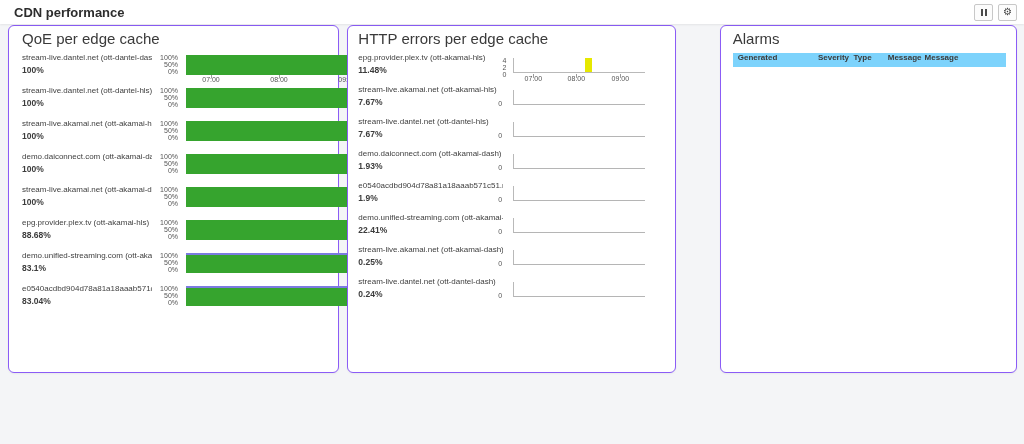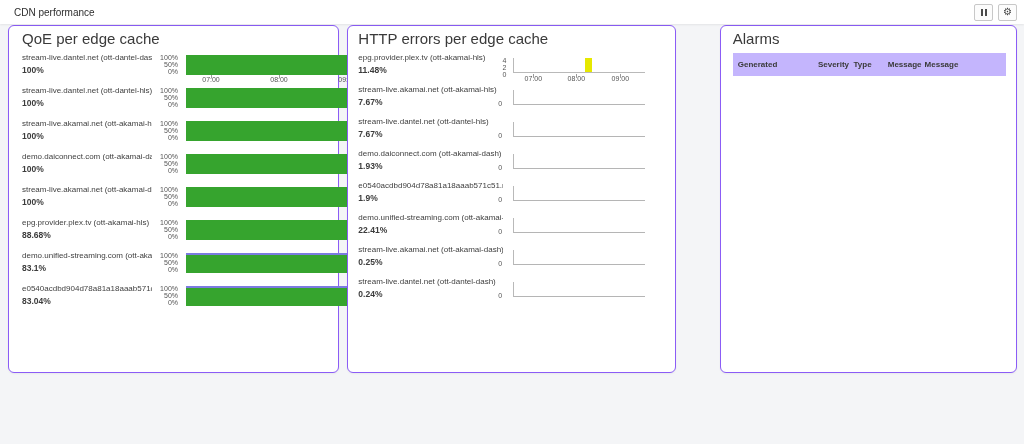--- a/index.html
+++ b/index.html
@@ -11,21 +11,21 @@
     position:relative;
   }
   
   .topbar {
     height:24px; background:#ffffff;
     display:flex; align-items:center;
     padding:0 7px 0 14px;
     box-shadow:0 1px 2px rgba(0,0,0,.07);
     position:relative; z-index:2;
   }
-  .topbar-title { flex:1; font-size:10px; font-weight:normal; color:#2d2d2d; }
+  .topbar-title { flex:1; font-size:13px; font-weight:bold; color:#2d2d2d; }
   .icon-btn {
     width:19px; height:17px; margin-left:5px;
     background:#fcfcfc; border:1px solid #c8c8c8; border-radius:2px;
     display:flex; align-items:center; justify-content:center;
     padding:0; cursor:pointer;
   }
   .pause-bars { display:flex; }
   .pause-bars i { display:block; width:2px; height:7px; background:#4a4a4a; margin:0 1px; }
   .gear-glyph { font-size:10px; line-height:1; color:#3f3f3f; }
 
@@ -80,21 +80,21 @@
   .h-tick { position:absolute; top:21px; width:1px; height:3px; background:#9a9a9a; }
   .h-tick.t0 { left:175px; } .h-tick.t1 { left:218px; } .h-tick.t2 { left:262px; }
   .mini-zero { position:absolute; left:140px; top:15px; font-size:7px; color:#555; }
   .mini-axis {
     position:absolute; left:155px; top:5px; width:132px; height:15px;
     border-left:1px solid #b9b9b9; border-bottom:1px solid #b5b5b5;
   }
 
   
   .alarm-header {
-    display:flex; background:#c4b5fd; height:23px; align-items:center;
+    display:flex; background:#7dd3fc; height:14px; 
     font-size:8px; font-weight:bold; color:#3a3a3a; margin-top:4px;
     padding:0 5px;
   }
   .alarm-header .c0{width:24%;} .alarm-header .c1{width:20%;padding-left:17px;}
   .alarm-header .c2{width:13%;} .alarm-header .c3{width:14%;}
   .alarm-header .c4{width:29%;}
   .alarm-empty {
     text-align:center; font-size:8.5px; color:#3c3c3c;
     padding:6px 0 5px 0; border-bottom:1px solid #e4e4e4;
   }

